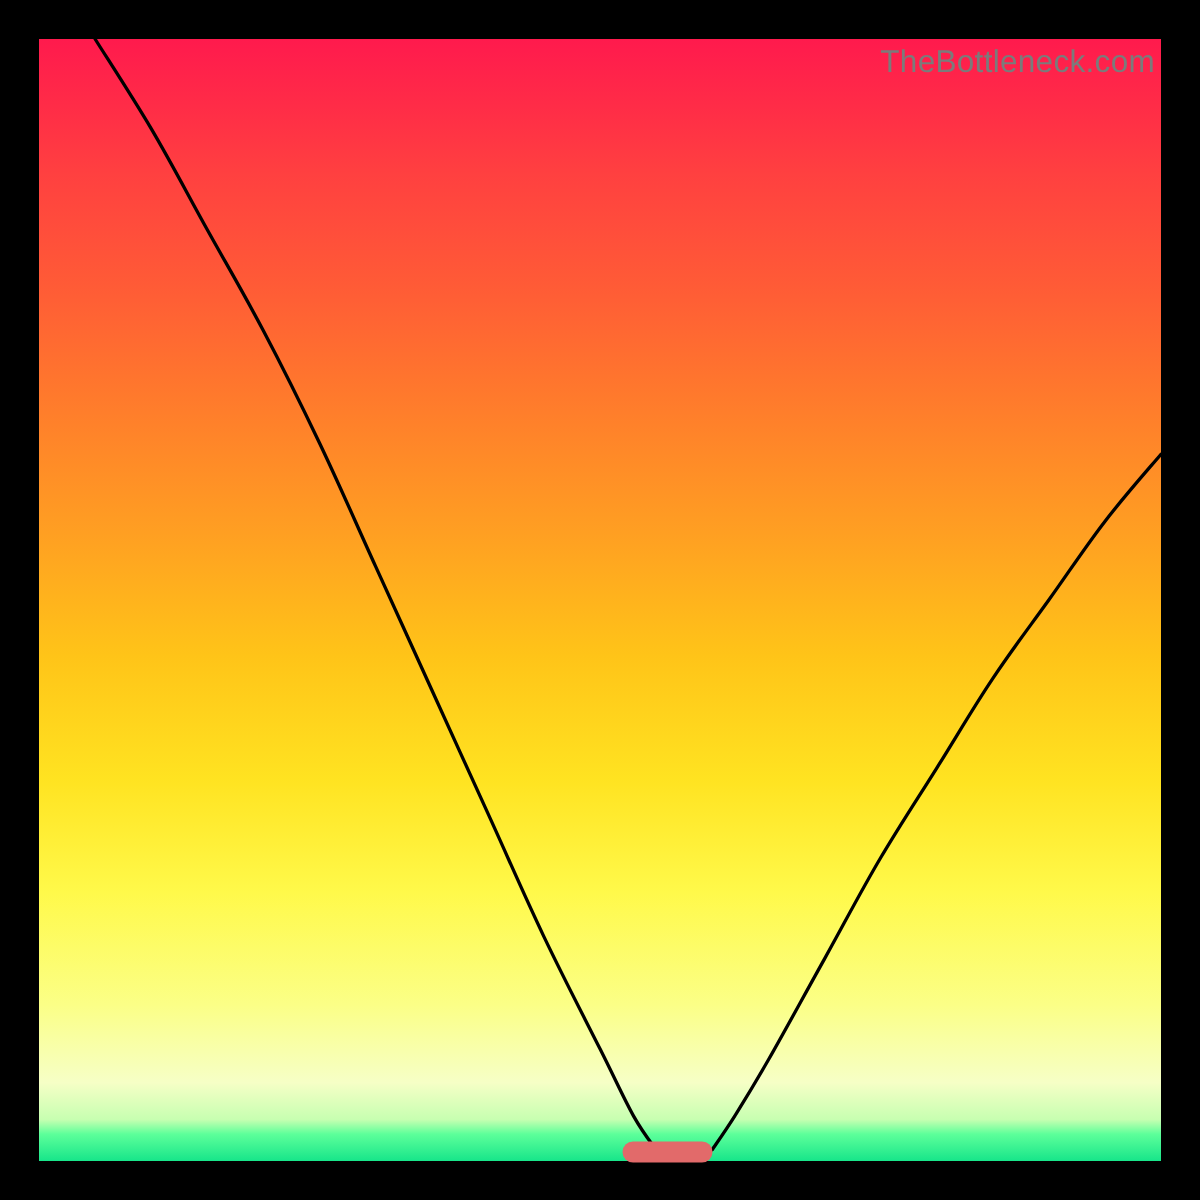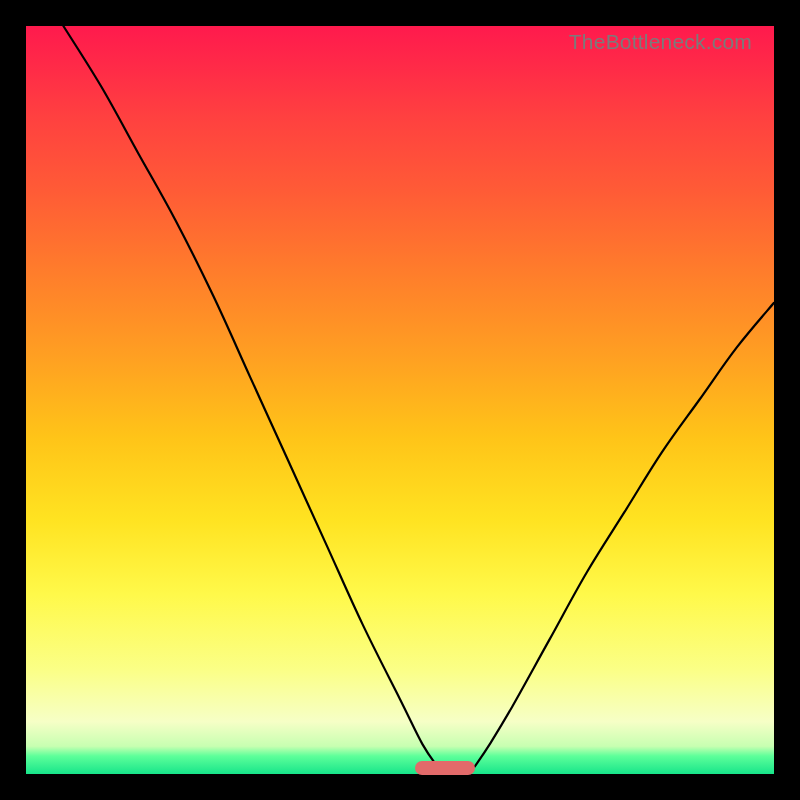--- a/index.html
+++ b/index.html
@@ -37,21 +37,21 @@
       #fbff86 86%,
       #f6ffc6 93%,
       #c7ffb1 96.3%,
       #5dff9a 97.6%,
       #17e58a 100%
     );
   }
   .watermark {
     position: absolute;
     top: 4px;
-    right: 22px;
+    right: 4px;
     color: #7b7b7b;
     font-size: 21px;
     letter-spacing: 0.2px;
     font-weight: 400;
     pointer-events: none;
   }
   svg.curve {
     position: absolute;
     left: 0;
     top: 0;

